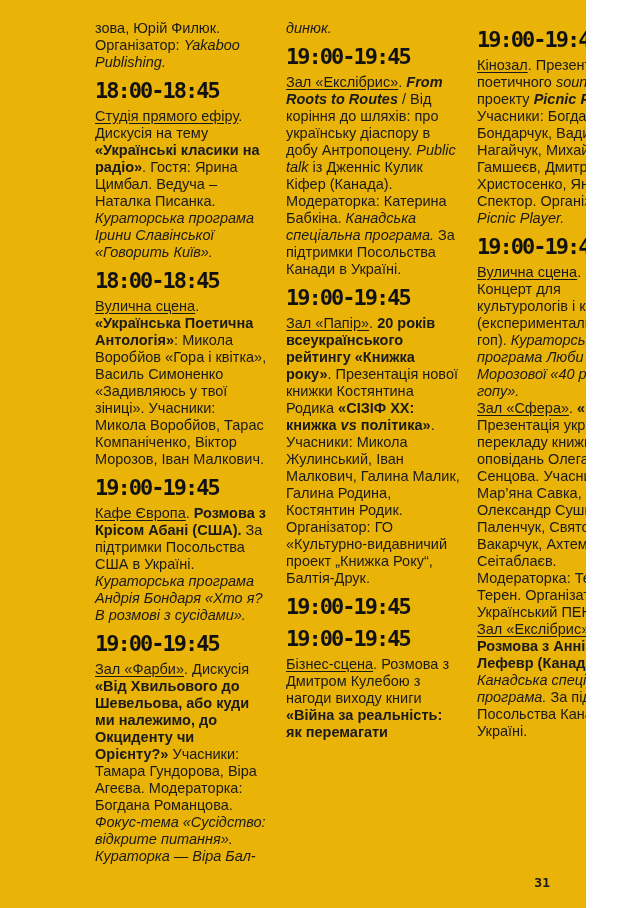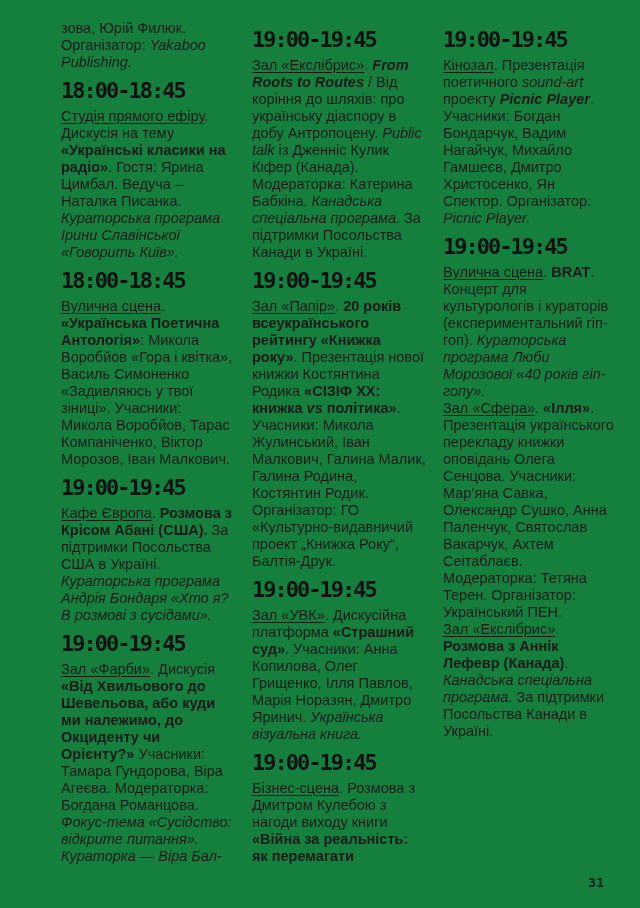--- a/index.html
+++ b/index.html
@@ -1,21 +1,21 @@
 <!DOCTYPE html>
 <html><head>
 <meta charset="utf-8">
 <style>
   html,body{margin:0;padding:0;background:#ffffff;}
   .page{
     position:relative;
-    width:640px;height:908px;
+    width:586px;height:908px;
     box-sizing:border-box;
-    background:#15803d;
-    padding:20px 23px 0 61px;
+    background:#eab308;
+    padding:20px 23px 0 95px;
     overflow:hidden;
     font-family:"Liberation Sans",sans-serif;
     color:#1a1a1a;
   }
   .cols{display:flex;gap:17px;}
   .col{
     flex:0 0 174px;width:174px;
     font-size:14.5px;line-height:17px;
     text-align:left;
   }
@@ -54,26 +54,26 @@
         <div class="time">18:00-18:45</div>
         <p class="event"><span class="seg-underline">Студія прямого ефіру</span><span class="seg-normal">. Дискусія на тему </span><span class="seg-bold">«Українські класики на радіо»</span><span class="seg-normal">. Гостя: Ярина Цимбал. Ведуча – Наталка Писанка. </span><span class="seg-italic">Кураторська програма Ірини Славінської «Говорить Київ».</span></p>
         <div class="time">18:00-18:45</div>
         <p class="event"><span class="seg-underline">Вулична сцена</span><span class="seg-normal">. </span><span class="seg-bold">«Українська Поетична Антологія»</span><span class="seg-normal">: Микола Воробйов «Гора і квітка», Василь Симоненко «Задивляюсь у твої зіниці». Учасники: Микола Воробйов, Тарас Компаніченко, Віктор Морозов, Іван Малкович.</span></p>
         <div class="time">19:00-19:45</div>
         <p class="event"><span class="seg-underline">Кафе Європа</span><span class="seg-normal">. </span><span class="seg-bold">Розмова з Крісом Абані (США).</span><span class="seg-normal"> За підтримки Посольства США в Україні. </span><span class="seg-italic">Кураторська програма Андрія Бондаря «Хто я? В розмові з сусідами».</span></p>
         <div class="time">19:00-19:45</div>
         <p class="event"><span class="seg-underline">Зал «Фарби»</span><span class="seg-normal">. Дискусія </span><span class="seg-bold">«Від Хвильового до Шевельова, або куди ми належимо, до Окциденту чи Орієнту?»</span><span class="seg-normal"> Учасники: Тамара Гундорова, Віра Агеєва. Модераторка: Богдана Романцова. </span><span class="seg-italic">Фокус-тема «Сусідство: відкрите питання». Кураторка — Віра Бал-</span></p>
       </div>
     <div class="col">
+        <p class="event"><span class="seg-italic">динюк.</span></p>
         <div class="time">19:00-19:45</div>
         <p class="event"><span class="seg-underline">Зал «Екслібрис»</span><span class="seg-normal">. </span><span class="seg-bold-italic">From Roots to Routes</span><span class="seg-normal"> / Від коріння до шляхів: про українську діаспору в добу Антропоцену. </span><span class="seg-italic">Public talk</span><span class="seg-normal"> із Дженніс Кулик Кіфер (Канада). Модераторка: Катерина Бабкіна. </span><span class="seg-italic">Канадська спеціальна програма.</span><span class="seg-normal"> За підтримки Посольства Канади в Україні.</span></p>
         <div class="time">19:00-19:45</div>
         <p class="event"><span class="seg-underline">Зал «Папір»</span><span class="seg-normal">. </span><span class="seg-bold">20 років всеукраїнського рейтингу «Книжка року»</span><span class="seg-normal">. Презентація нової книжки Костянтина Родика </span><span class="seg-bold">«СІЗІФ ХХ: книжка </span><span class="seg-bold-italic">vs</span><span class="seg-bold"> політика»</span><span class="seg-normal">. Учасники: Микола Жулинський, Іван Малкович, Галина Малик, Галина Родина, Костянтин Родик. Організатор: ГО «Культурно-видавничий проект „Книжка Року“, Балтія-Друк.</span></p>
         <div class="time">19:00-19:45</div>
-        <p class="event"><span class="seg-underline">Зал «УВК»</span><span class="seg-normal">. Дискусійна платформа </span><span class="seg-bold">«Страшний суд»</span><span class="seg-normal">. Учасники: Анна Копилова, Олег Грищенко, Ілля Павлов, Марія Норазян, Дмитро Яринич. </span><span class="seg-italic">Українська візуальна книга.</span></p>
         <div class="time">19:00-19:45</div>
         <p class="event"><span class="seg-underline">Бізнес-сцена</span><span class="seg-normal">. Розмова з Дмитром Кулебою з нагоди виходу книги </span><span class="seg-bold">«Війна за реальність: як перемагати</span></p>
       </div>
     <div class="col">
         <div class="time">19:00-19:45</div>
         <p class="event"><span class="seg-underline">Кінозал</span><span class="seg-normal">. Презентація поетичного </span><span class="seg-italic">sound-art</span><span class="seg-normal"> проекту </span><span class="seg-bold-italic">Picnic Player</span><span class="seg-normal">. Учасники: Богдан Бондарчук, Вадим Нагайчук, Михайло Гамшеєв, Дмитро Христосенко, Ян Спектор. Організатор: </span><span class="seg-italic">Picnic Player.</span></p>
         <div class="time">19:00-19:45</div>
         <p class="event"><span class="seg-underline">Вулична сцена</span><span class="seg-normal">. </span><span class="seg-bold">BRAT</span><span class="seg-normal">. Концерт для культурологів і кураторів (експериментальний гіп-гоп). </span><span class="seg-italic">Кураторська програма Люби Морозової «40 років гіп-гопу».</span></p>
         <p class="event"><span class="seg-underline">Зал «Сфера»</span><span class="seg-normal">. </span><span class="seg-bold">«Ілля»</span><span class="seg-normal">. Презентація українського перекладу книжки оповідань Олега Сенцова. Учасники: Мар’яна Савка, Олександр Сушко, Анна Паленчук, Святослав Вакарчук, Ахтем Сеітаблаєв. Модераторка: Тетяна Терен. Організатор: Український ПЕН.</span></p>
         <p class="event"><span class="seg-underline">Зал «Екслібрис»</span><span class="seg-normal">. </span><span class="seg-bold">Розмова з Аннік Лефевр (Канада)</span><span class="seg-normal">. </span><span class="seg-italic">Канадська спеціальна програма.</span><span class="seg-normal"> За підтримки Посольства Канади в Україні.</span></p>

